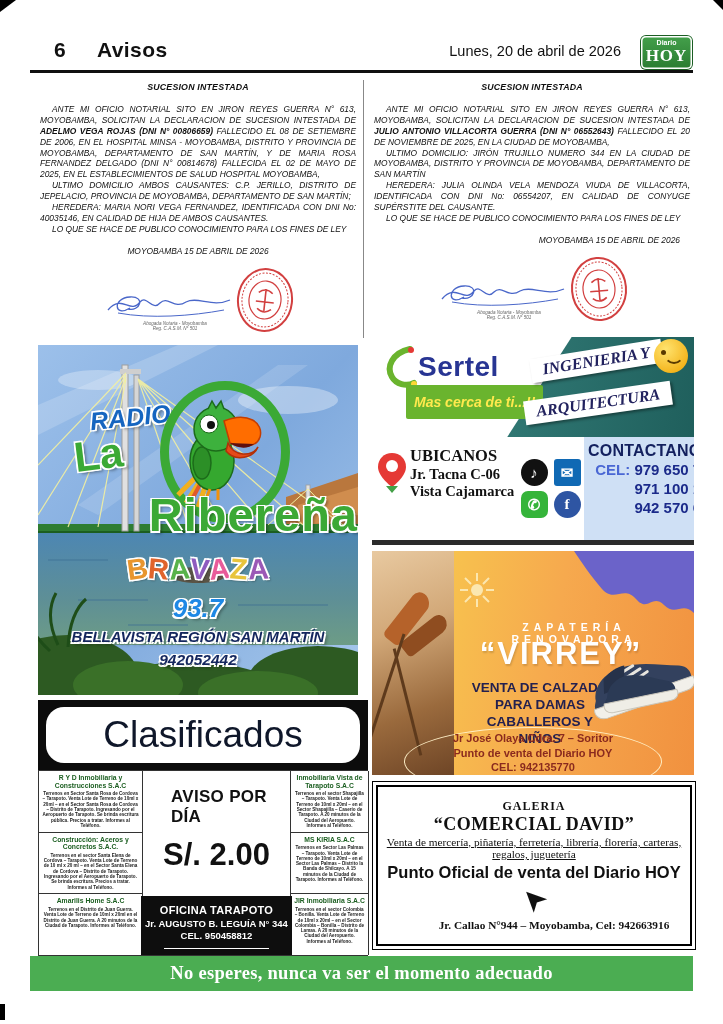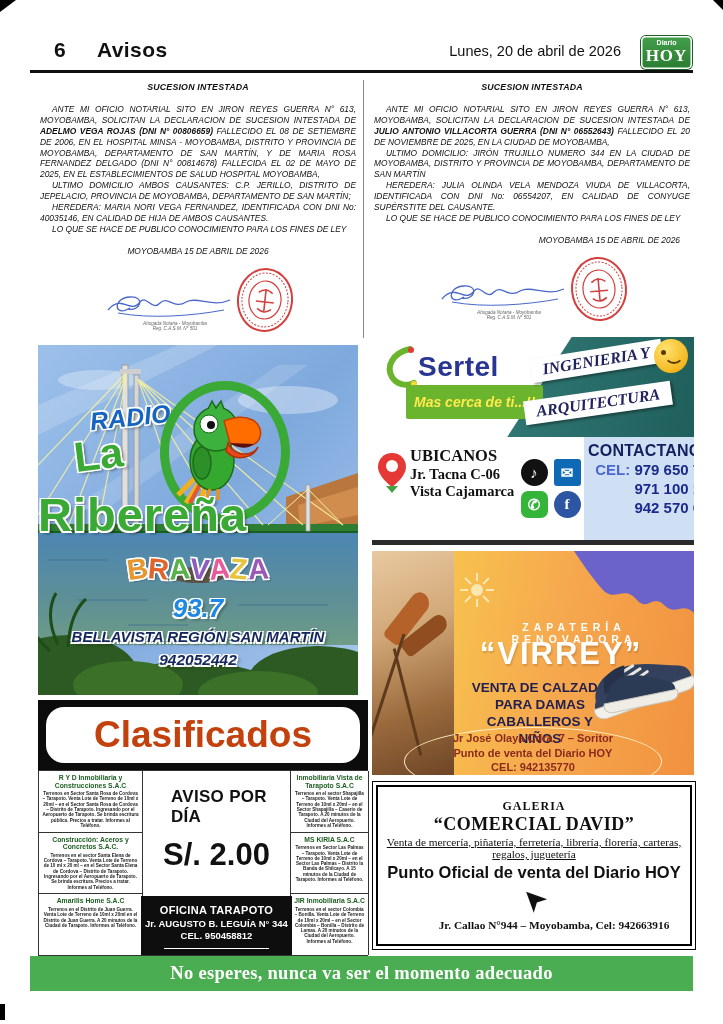--- a/index.html
+++ b/index.html
@@ -35,21 +35,21 @@
   .seal{margin-left:-16px;margin-bottom:-4px;}
   
   .radio-ad{position:absolute;left:38px;top:345px;width:320px;height:350px;overflow:hidden;}
   .radio-ad svg.bg{position:absolute;left:0;top:0;}
   .outline-w{text-shadow:-1.5px -1.5px 0 #fff,1.5px -1.5px 0 #fff,-1.5px 1.5px 0 #fff,1.5px 1.5px 0 #fff,3px 3px 3px rgba(0,0,0,.35);}
   .radio-kicker{position:absolute;left:52px;top:58px;font-size:25px;font-weight:800;font-style:italic;
                 color:#1565c0;transform:rotate(-6deg);}
   .radio-la{position:absolute;left:36px;top:86px;font-size:42px;font-weight:800;color:#3ba935;transform:rotate(-7deg);}
   .radio-ring{position:absolute;left:122px;top:36px;width:112px;height:124px;border:9px solid #3ba935;border-radius:50%;}
   .parrot{position:absolute;left:126px;top:46px;}
-  .radio-name{position:absolute;left:0;top:142px;width:100%;text-align:left;font-size:47px;font-weight:800;
+  .radio-name{position:absolute;left:0;top:142px;width:100%;text-align:right;font-size:47px;font-weight:800;
               color:#3ba935;letter-spacing:1px;}
   .bravaza{position:absolute;left:0;top:208px;width:100%;text-align:center;font-size:29px;font-weight:800;}
   .bravaza span{display:inline-block;text-shadow:-1.5px -1.5px 0 #fff,1.5px -1.5px 0 #fff,-1.5px 1.5px 0 #fff,1.5px 1.5px 0 #fff,2px 2px 2px rgba(0,0,0,.4);}
   .bravaza span:nth-child(1){color:#e8962f;transform:rotate(-8deg);}
   .bravaza span:nth-child(2){color:#e0642c;transform:rotate(5deg);}
   .bravaza span:nth-child(3){color:#58b24a;transform:rotate(-4deg);}
   .bravaza span:nth-child(4){color:#8e5bbf;transform:rotate(6deg);}
   .bravaza span:nth-child(5){color:#e85b9a;transform:rotate(-6deg);}
   .bravaza span:nth-child(6){color:#e8c43c;transform:rotate(4deg);}
   .bravaza span:nth-child(7){color:#9b59b6;transform:rotate(-3deg);}
@@ -117,21 +117,21 @@
                 font-weight:800;font-size:13.5px;line-height:17px;}
   .sneaker{position:absolute;right:-4px;top:88px;}
   .virrey-contact{position:absolute;left:32px;right:32px;top:176px;text-align:center;color:#8a2a1e;
                   font-weight:bold;font-size:11px;line-height:14.5px;border:1px solid rgba(255,240,200,.95);
                   border-radius:50%;padding:3px 0 20px;}
   
   .clasif{position:absolute;left:38px;top:700px;width:330px;height:256px;}
   .clasif-header{position:relative;height:70px;background:#0c0c0c;}
   .clasif-pill{position:absolute;left:8px;right:8px;top:7px;bottom:7px;background:#fff;border-radius:18px;
                display:flex;align-items:center;justify-content:center;}
-  .clasif-pill span{font-size:37px;font-weight:700;color:#c2410c;}
+  .clasif-pill span{font-size:37px;font-weight:400;color:#0f172a;}
   .clasif-grid{position:absolute;left:0;top:70px;right:0;bottom:0;display:grid;grid-template-columns:104px 148px 78px;
                border-left:1px solid #333;border-bottom:1px solid #333;border-top:1px solid #333;}
   .mini-col{display:flex;flex-direction:column;border-right:1px solid #333;}
   .mini-ad{flex:1;border-bottom:1px solid #333;padding:2px 3px;text-align:center;overflow:hidden;}
   .mini-ad:last-child{border-bottom:none;}
   .mini-ad h4{font-size:6.8px;line-height:7.6px;margin:1px 0 2px;font-weight:800;color:#1b5e20;}
   .mini-ad p{font-size:4.6px;line-height:5.3px;margin:0;color:#222;font-weight:600;}
   .center-col{display:flex;flex-direction:column;align-items:center;border-right:1px solid #333;}
   .aviso-title{margin-top:16px;font-size:17px;font-weight:800;letter-spacing:.3px;margin-left:28px;}
   .aviso-price{margin-top:10px;font-size:31px;font-weight:800;}

